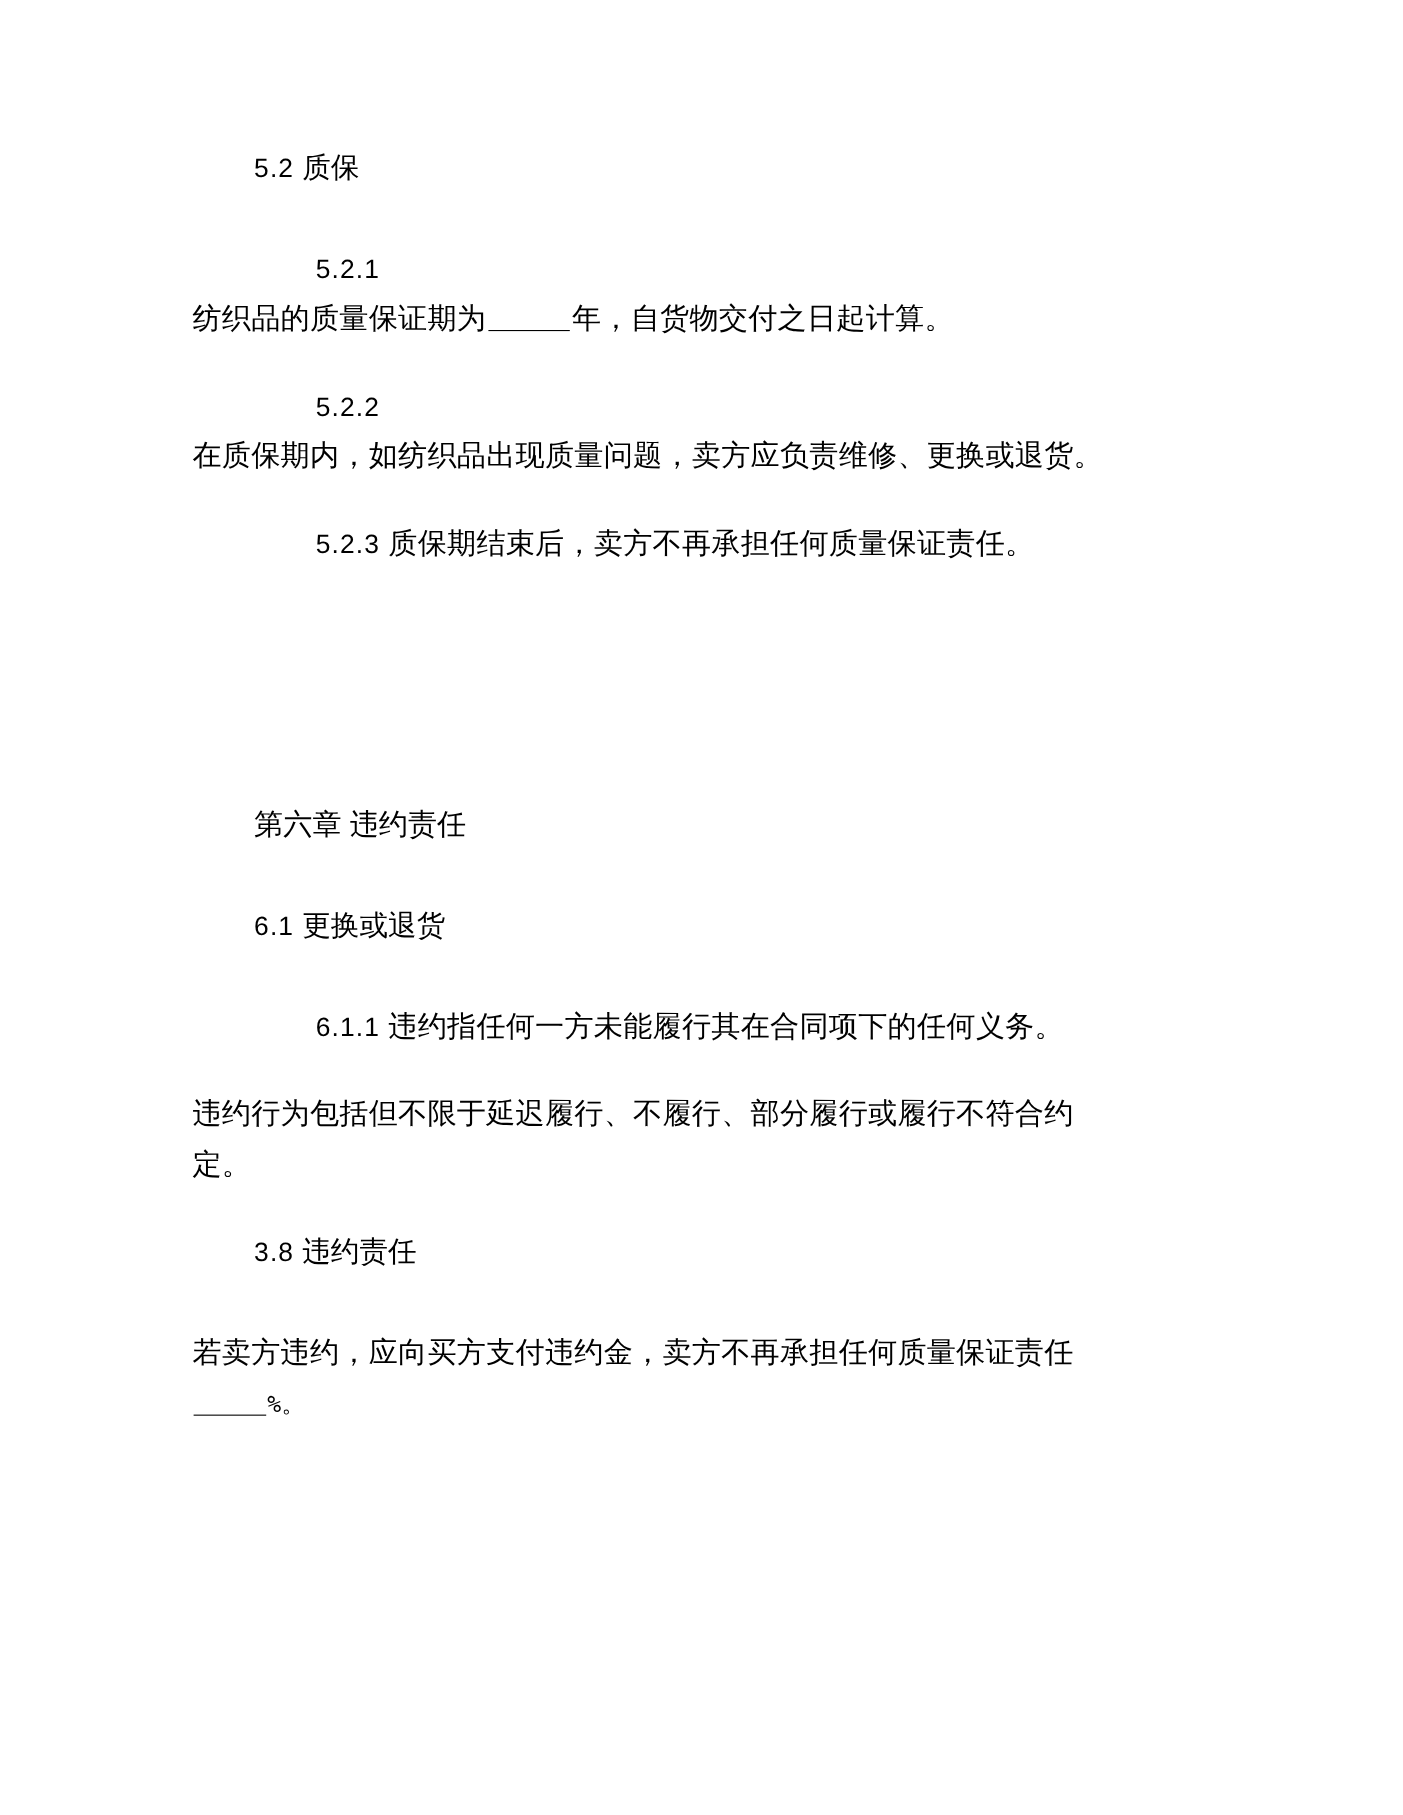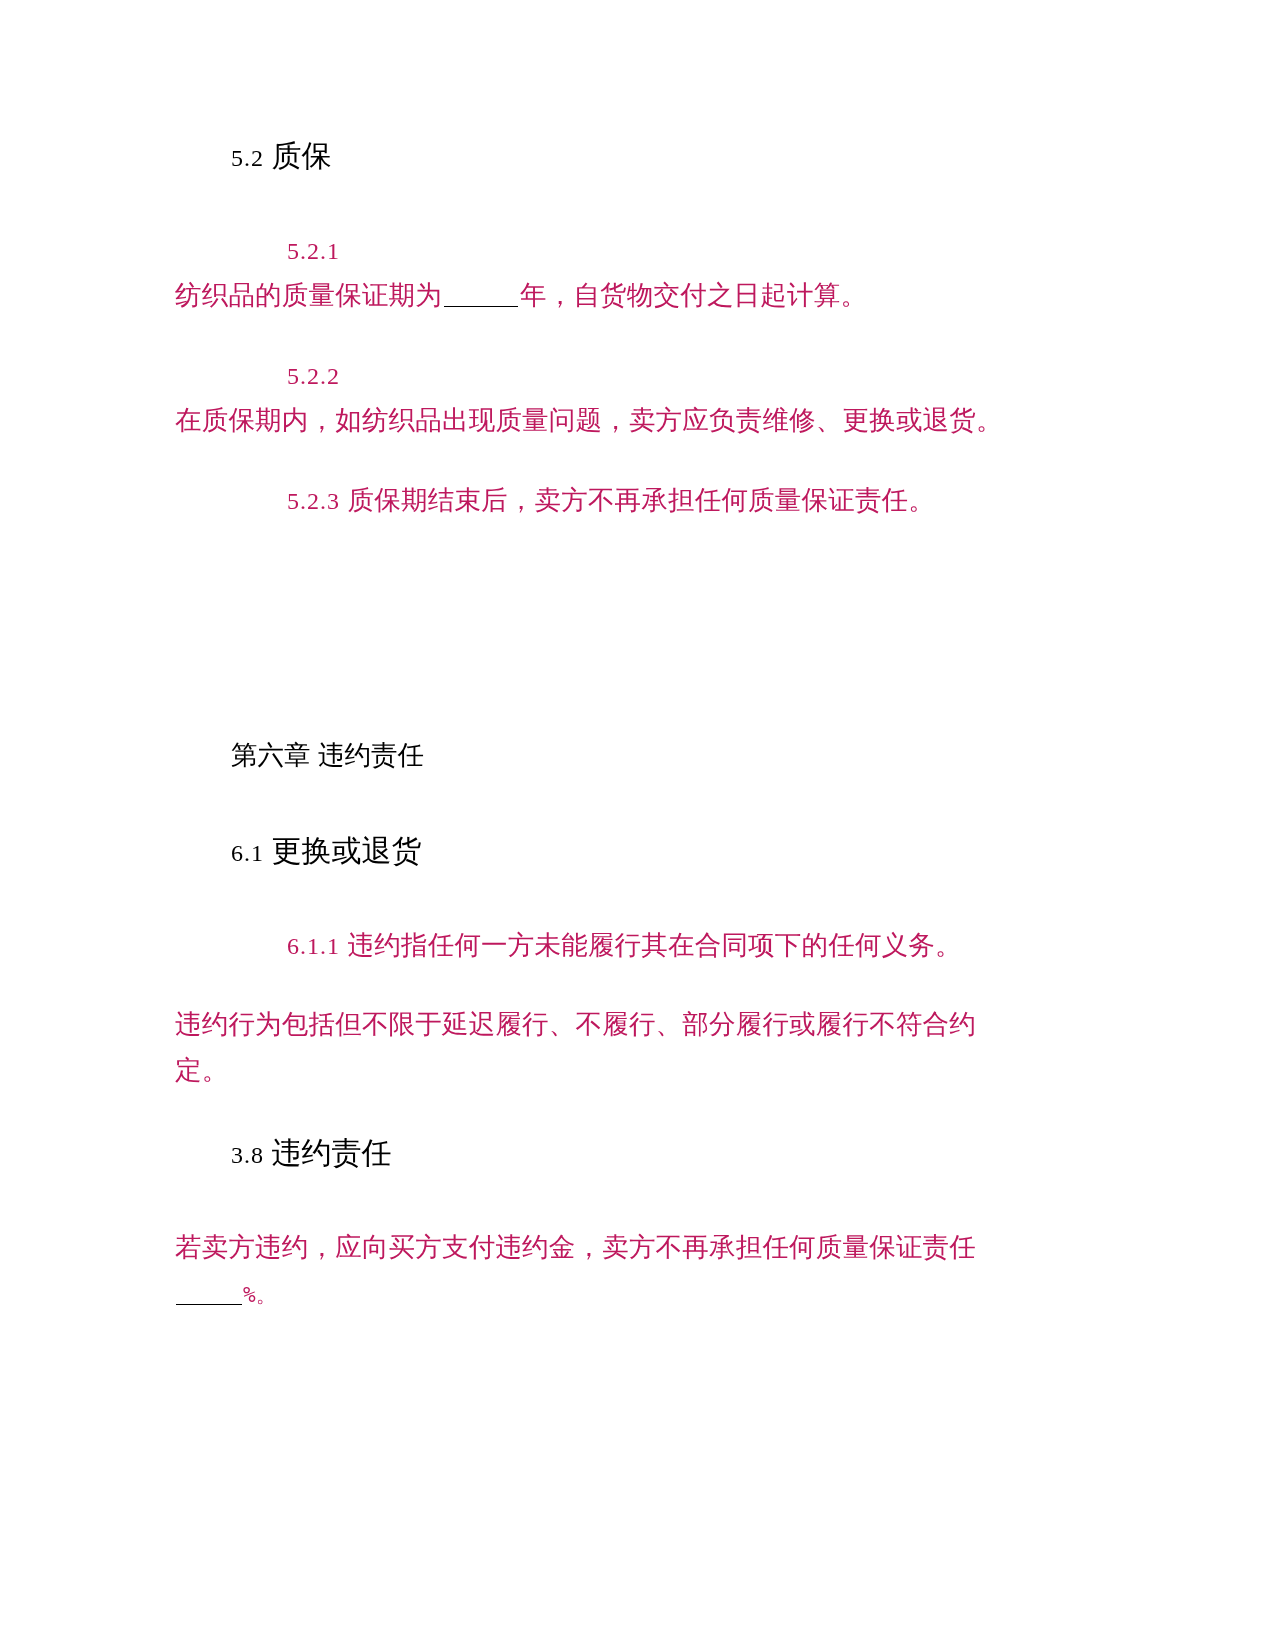--- a/index.html
+++ b/index.html
@@ -19,32 +19,32 @@
   }
   .content {
     position: absolute;
     left: 175px;
     top: 130px;
     width: 840px;
   }
   .para {
     font-size: 26.5px;
     line-height: 1.72;
-    color: #be185d;
+    color: #000000;
     margin: 0;
     letter-spacing: 0.2px;
   }
   .indent-2 {
     text-indent: 112px;
   }
   .gap-sm { height: 34px; }
   .gap-md { height: 46px; }
   .gap-lg { height: 210px; }
   .num {
-    font-family: Liberation Serif, serif;
+    font-family: Liberation Sans, sans-serif;
     font-size: 24px;
     letter-spacing: 1px;
   }
   .blank-line {
     display: inline-block;
     min-width: 74px;
     border-bottom: 1.6px solid #000;
     vertical-align: -3px;
     margin: 0 2px;
   }
@@ -59,21 +59,21 @@
     font-family: "DejaVu Sans Mono", monospace;
     font-size: 21px;
   }
   .heading {
     font-size: 26.5px;
     line-height: 1.72;
     margin: 0;
     text-indent: 56px;
   }
   .sec-title {
-    font-size: 30px;
+    font-size: 26px;
   }
 </style>
 </head>
 <body>
 
 <div class="page">
   <div class="content">
 
     <p class="heading">
       <span class="num">5.2</span>

